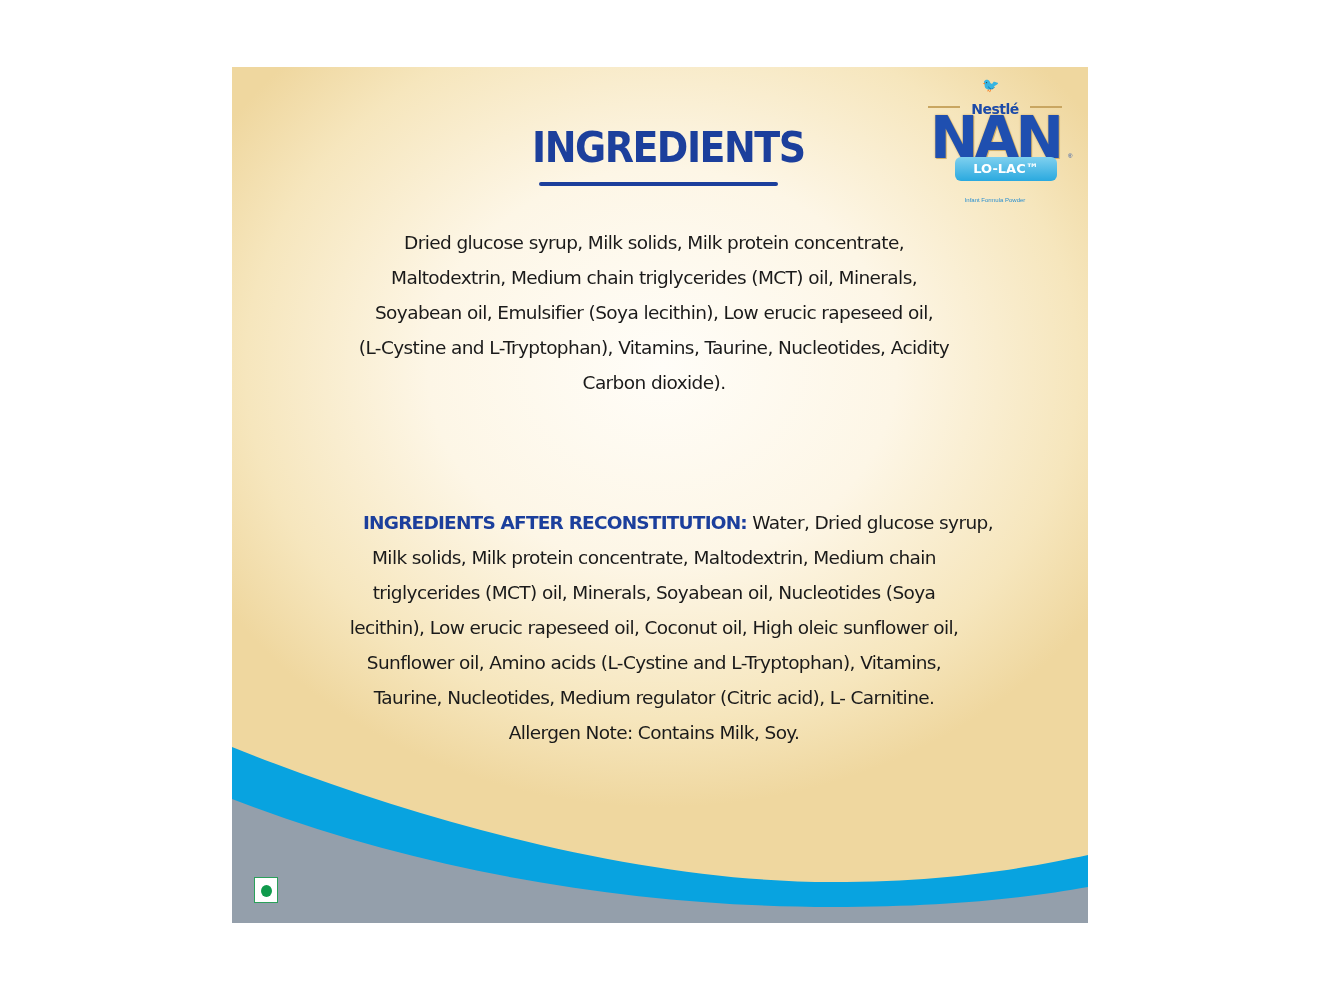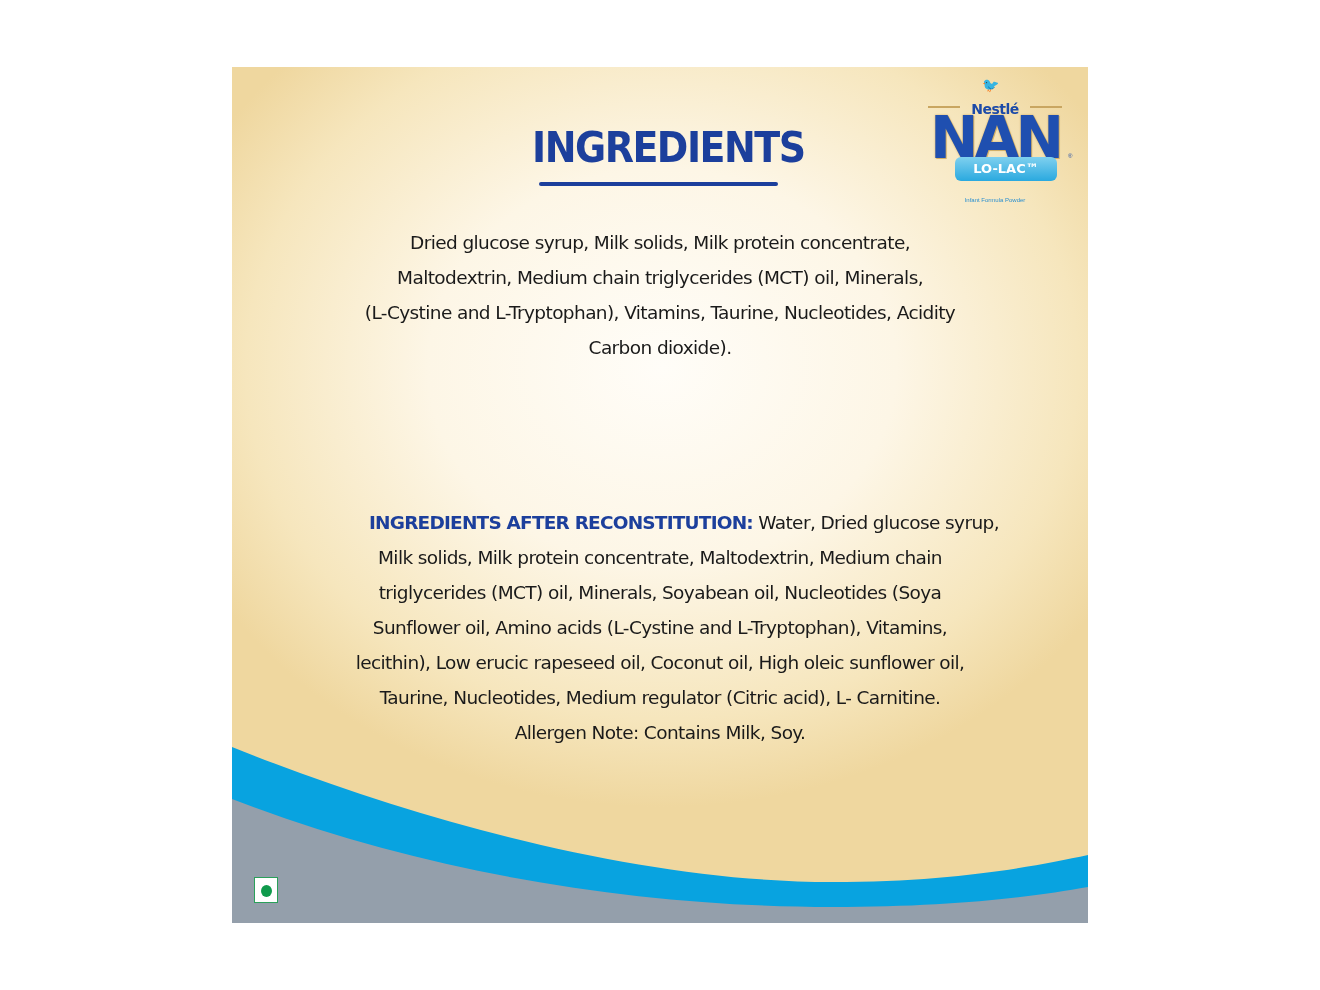--- a/index.html
+++ b/index.html
@@ -19,21 +19,21 @@
   .logo { position: absolute; left: 678px; top: 6px; width: 170px; height: 140px; }
   .logo .nestle { position: absolute; left: 0; width: 170px; top: 22px; text-align: center; color: #1c4aa8; font-weight: bold; font-size: 14px; font-family: "DejaVu Sans", sans-serif; letter-spacing: -0.5px; margin-top: 6px; }
   .logo .nestle-line-l, .logo .nestle-line-r { position: absolute; top: 33px; height: 2px; background: #c9a661; width: 32px; }
   .logo .nestle-line-l { left: 18px; } .logo .nestle-line-r { left: 120px; }
   .logo .bird { position: absolute; left: 72px; top: 4px; font-size: 14px; color: #1c4aa8; }
   .logo .nan { position: absolute; left: 0; top: 34px; width: 170px; text-align: center; font-family: "DejaVu Sans", sans-serif; font-weight: bold; font-size: 58px; color: #1f4fb0; letter-spacing: -4px; line-height: 62px; text-shadow: 0 0 2px #c8a35a, 1px 1px 0 #d6b46d; }
   .logo .reg { position: absolute; left: 158px; top: 80px; font-size: 6px; color: #1c4aa8; }
   .logo .lolac { position: absolute; left: 45px; top: 84px; width: 102px; height: 24px; border-radius: 6px; background: linear-gradient(#7fd0ef, #2aa9df); color: #fff; font-weight: bold; font-size: 13px; text-align: center; line-height: 24px; font-family: "DejaVu Sans", sans-serif; }
   .logo .tagline { position: absolute; left: 0; top: 124px; width: 170px; text-align: center; font-size: 6px; color: #2a8fd0; }
   .body-text {
-    position: absolute; left: 90px; width: 676px; text-align: center;
+    position: absolute; left: 84px; width: 676px; text-align: center;
     font-family: "DejaVu Sans", sans-serif; font-size: 18.5px; line-height: 35px; color: #1a1a1a; letter-spacing: -0.6px;
   }
   .sec1 { top: 158px; }
   .sec2 { top: 438px; }
   .line { display: block; white-space: nowrap; }
   .label { color: #1c3f9c; font-weight: bold; letter-spacing: -0.8px; margin-left: 47px; }
   .veg-mark { position: absolute; left: 22px; top: 810px; width: 24px; height: 26px; background: #fff; border: 1px solid #2aa05a; box-sizing: border-box; }
   .veg-mark .dot { position: absolute; left: 6px; top: 7px; width: 11px; height: 12px; border-radius: 50%; background: #0f9a4c; }
 </style>
 </head>
@@ -57,30 +57,31 @@
     <div class="nestle-line-r"></div>
     <div class="nan">NAN</div>
     <span class="reg">®</span>
     <div class="lolac">LO-LAC™</div>
     <div class="tagline">Infant Formula Powder</div>
   </div>
 
   <div class="body-text sec1">
     <span class="line">Dried glucose syrup, Milk solids, Milk protein concentrate,</span>
     <span class="line">Maltodextrin, Medium chain triglycerides (MCT) oil, Minerals,</span>
+    <span class="line">Soyabean oil, Emulsifier (Soya lecithin), Low erucic rapeseed oil,</span>
     <span class="line">(L-Cystine and L-Tryptophan), Vitamins, Taurine, Nucleotides, Acidity</span>
     <span class="line">Carbon dioxide).</span>
   </div>
 
   <div class="body-text sec2">
     <span class="line"><span class="label">INGREDIENTS AFTER RECONSTITUTION:</span><span> Water, Dried glucose syrup,</span></span>
     <span class="line">Milk solids, Milk protein concentrate, Maltodextrin, Medium chain</span>
     <span class="line">triglycerides (MCT) oil, Minerals, Soyabean oil, Nucleotides (Soya</span>
+    <span class="line">lecithin), Low erucic rapeseed oil, Coconut oil, High oleic sunflower oil,</span>
     <span class="line">Sunflower oil, Amino acids (L-Cystine and L-Tryptophan), Vitamins,</span>
-    <span class="line">lecithin), Low erucic rapeseed oil, Coconut oil, High oleic sunflower oil,</span>
     <span class="line">Taurine, Nucleotides, Medium regulator (Citric acid), L- Carnitine.</span>
     <span class="line">Allergen Note: Contains Milk, Soy.</span>
   </div>
 
   <div class="veg-mark">
     <div class="dot"></div>
   </div>
 </div>
 
 </body></html>

